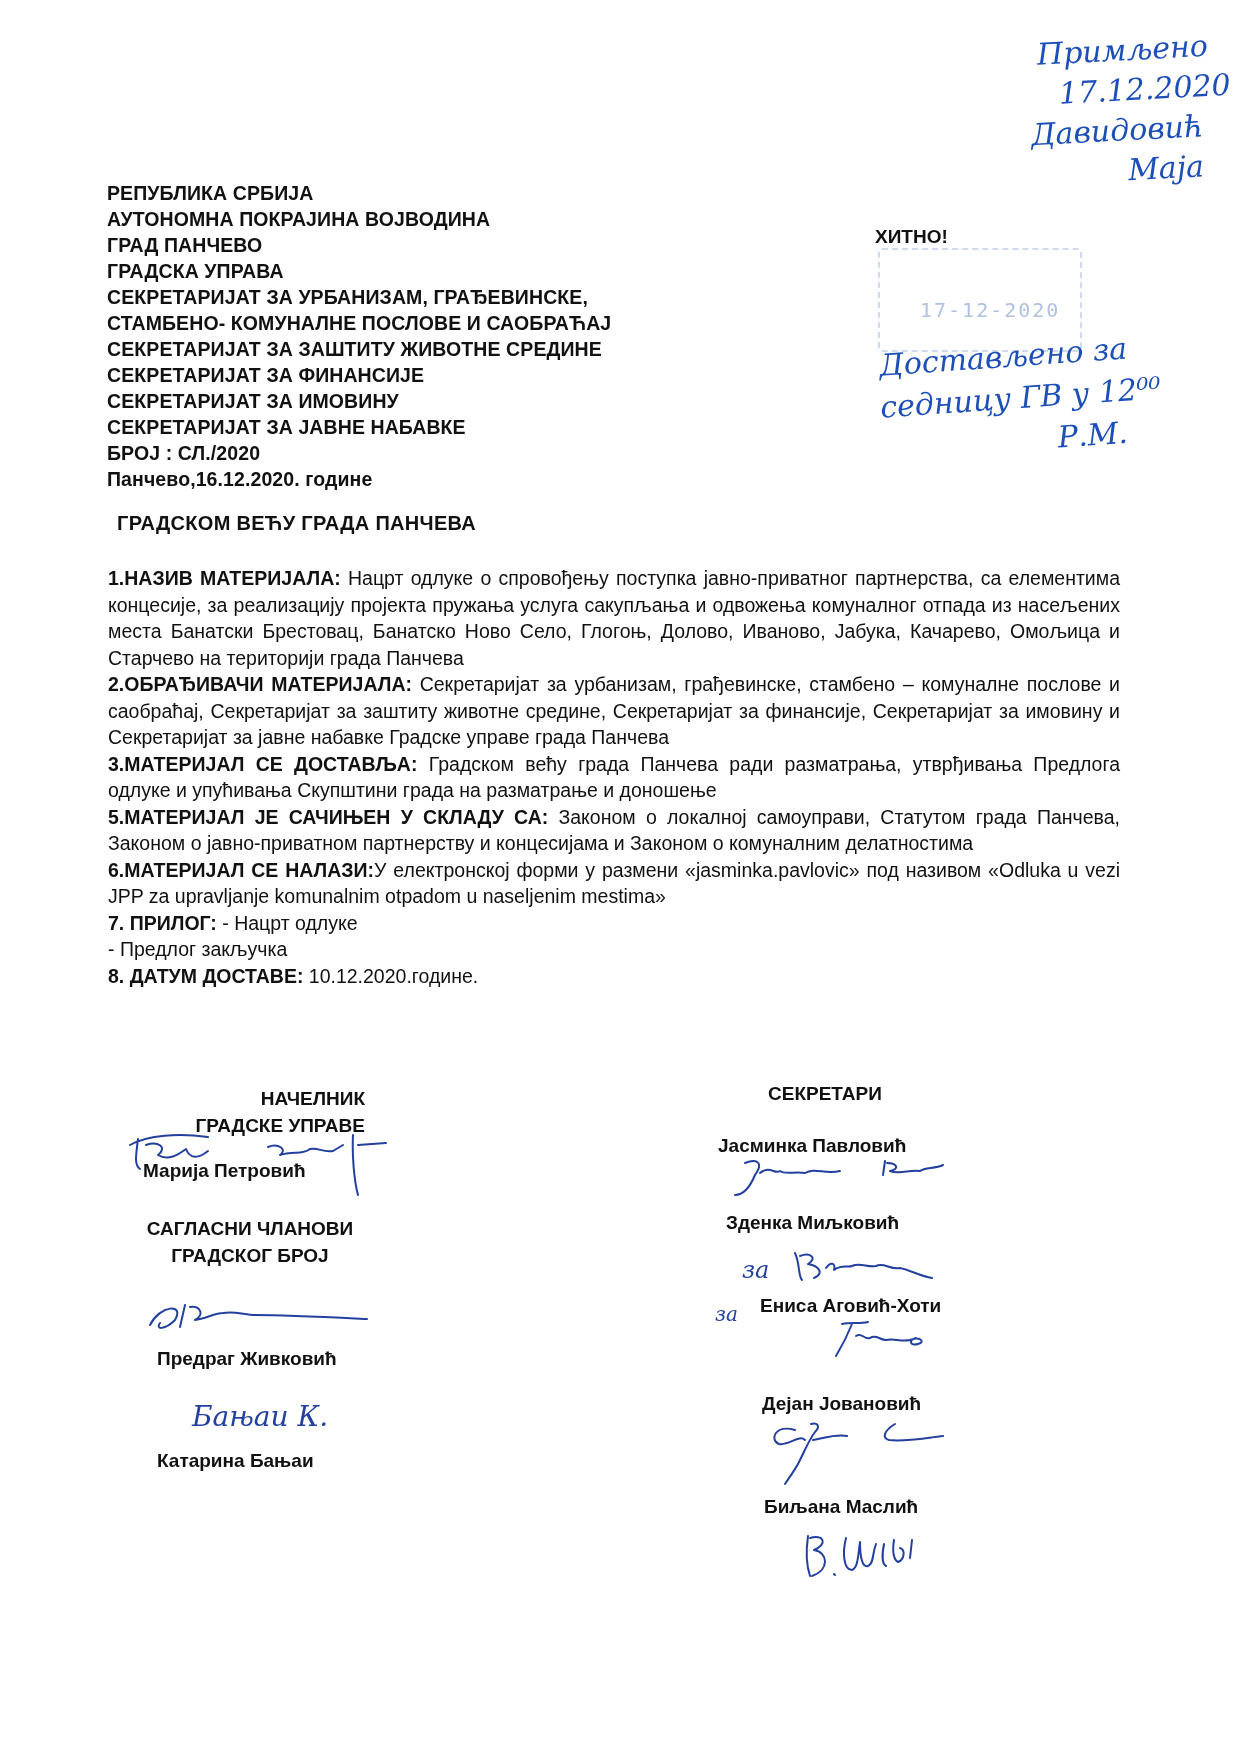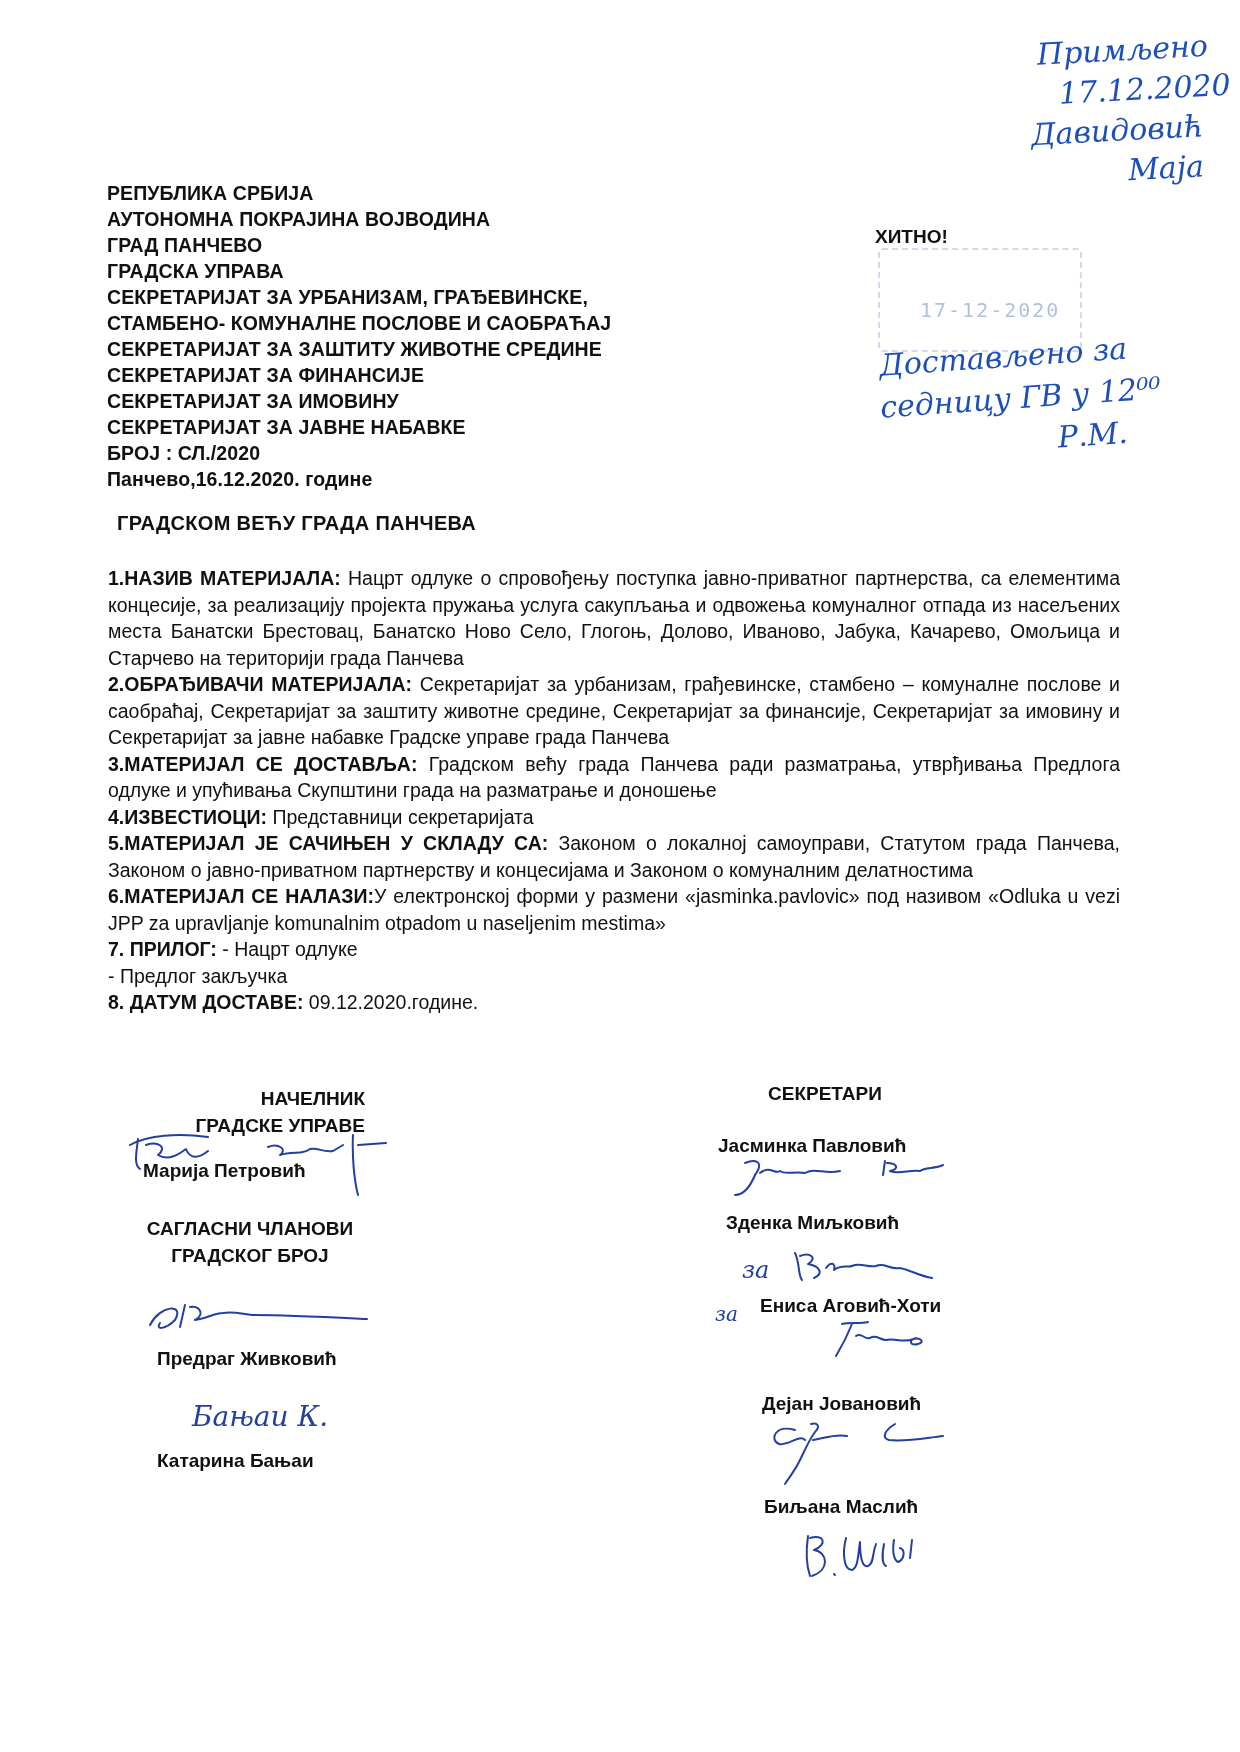--- a/index.html
+++ b/index.html
@@ -55,26 +55,25 @@
   <div style="margin-left:0px;">седницу ГВ у 12⁰⁰</div>
   <div style="margin-left:175px;">Р.М.</div>
 </div>
 
 <div class="abs addressee">ГРАДСКОМ ВЕЋУ  ГРАДА ПАНЧЕВА</div>
 
 <div class="abs body">
   <p><b>1.НАЗИВ МАТЕРИЈАЛА:</b><span> Нацрт одлуке о спровођењу поступка јавно-приватног партнерства, са елементима концесије, за реализацију пројекта пружања услуга сакупљања и одвожења комуналног отпада из насељених места  Банатски Брестовац, Банатско Ново Село, Глогоњ, Долово, Иваново, Јабука, Качарево, Омољица и Старчево на територији града Панчева</span></p>
   <p><b>2.ОБРАЂИВАЧИ МАТЕРИЈАЛА:</b><span>  Секретаријат за  урбанизам, грађевинске, стамбено – комуналне послове и саобраћај, Секретаријат  за заштиту животне средине, Секретаријат за финансије, Секретаријат за имовину и  Секретаријат за јавне набавке Градске управе града Панчева</span></p>
   <p><b>3.МАТЕРИЈАЛ СЕ ДОСТАВЉА:</b><span> Градском већу града Панчева ради разматрања, утврђивања Предлога одлуке и упућивања Скупштини града на разматрање и доношење</span></p>
-  <p><b>4.ИЗВЕСТИОЦИ:</b><span> Представници секретаријата</span></p>
   <p><b>5.МАТЕРИЈАЛ ЈЕ САЧИЊЕН У СКЛАДУ СА:</b><span> Законом о локалној самоуправи, Статутом града Панчева,  Законом о јавно-приватном партнерству и концесијама и Законом о комуналним делатностима</span></p>
   <p><b>6.МАТЕРИЈАЛ СЕ НАЛАЗИ:</b><span>У електронској форми у размени «jasminka.pavlovic» под називом «Odluka u vezi JPP za  upravljanje komunalnim otpadom u naseljenim mestima»</span></p>
   <p><b>7. ПРИЛОГ:</b><span>  - Нацрт одлуке</span></p>
   <p><b></b><span> - Предлог закључка</span></p>
-  <p><b>8. ДАТУМ ДОСТАВЕ:</b><span> 09.12.2020.године.</span></p>
+  <p><b>8. ДАТУМ ДОСТАВЕ:</b><span> 10.12.2020.године.</span></p>
 </div>
 
 <div class="abs sig-left-title" style="left:135px;text-align:right;">
   <div style="margin-left:-18px;">НАЧЕЛНИК</div>
   <div>ГРАДСКЕ УПРАВЕ</div>
 </div>
 <svg class="sig" style="left:118px; top:1125px;" width="280" height="70">
   <path d="M12 20 C 30 10, 60 8, 90 12 M20 14 C 18 30, 16 40, 22 44 M28 20 C 40 16, 50 22, 40 30 C 50 36, 60 30, 68 24 C 72 34, 80 34, 90 26 M150 22 C 160 18, 170 24, 162 30 C 175 26, 185 30, 192 24 C 200 22, 205 28, 215 26 L 225 20 M235 10 C 234 30, 236 55, 240 70 M240 20 L 268 18"></path>
 </svg>
 <div class="abs sig-name" style="left:143px; top:1160px;">Марија Петровић</div>

